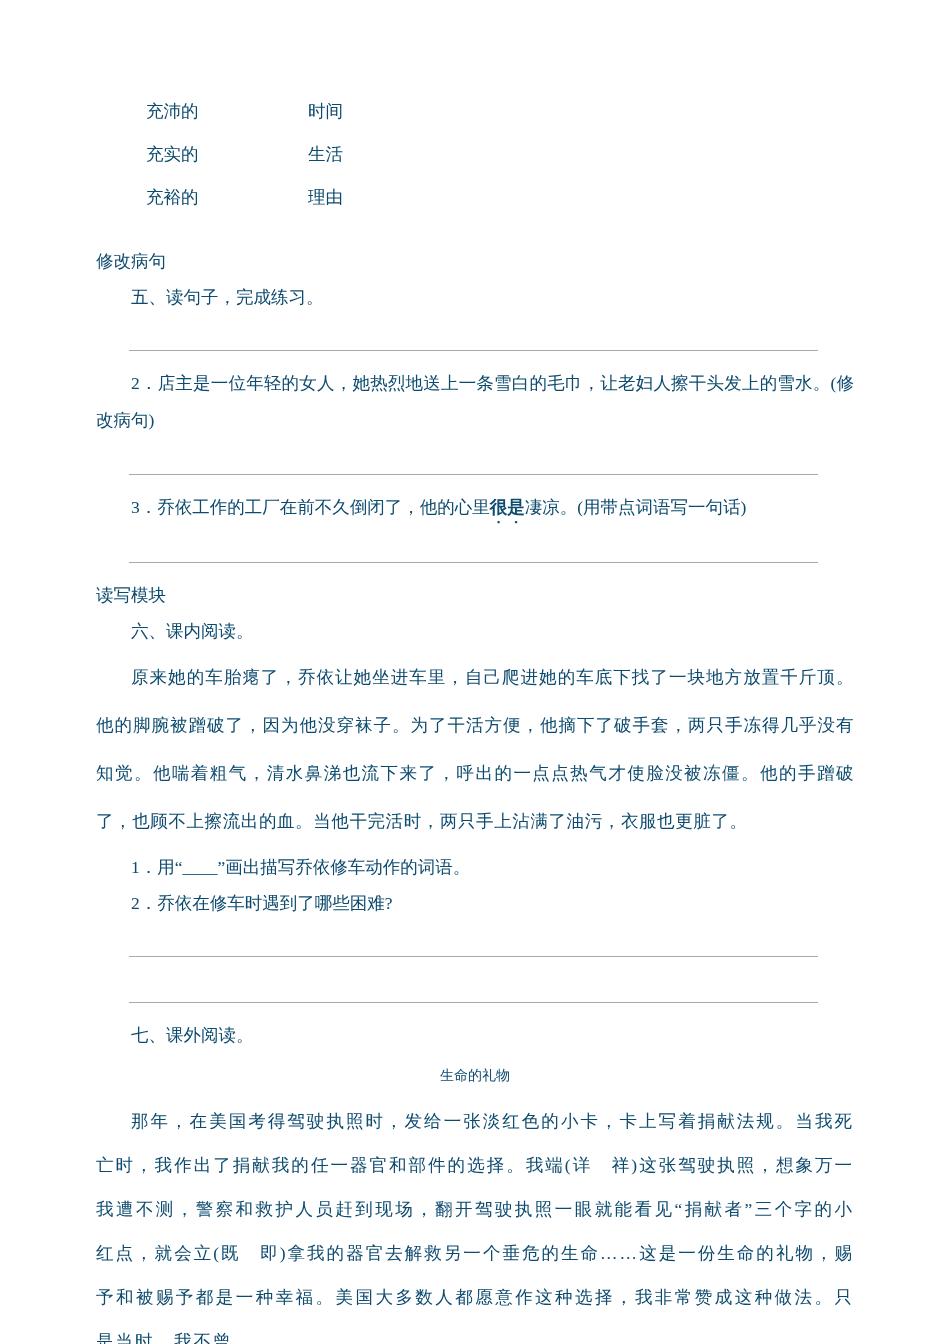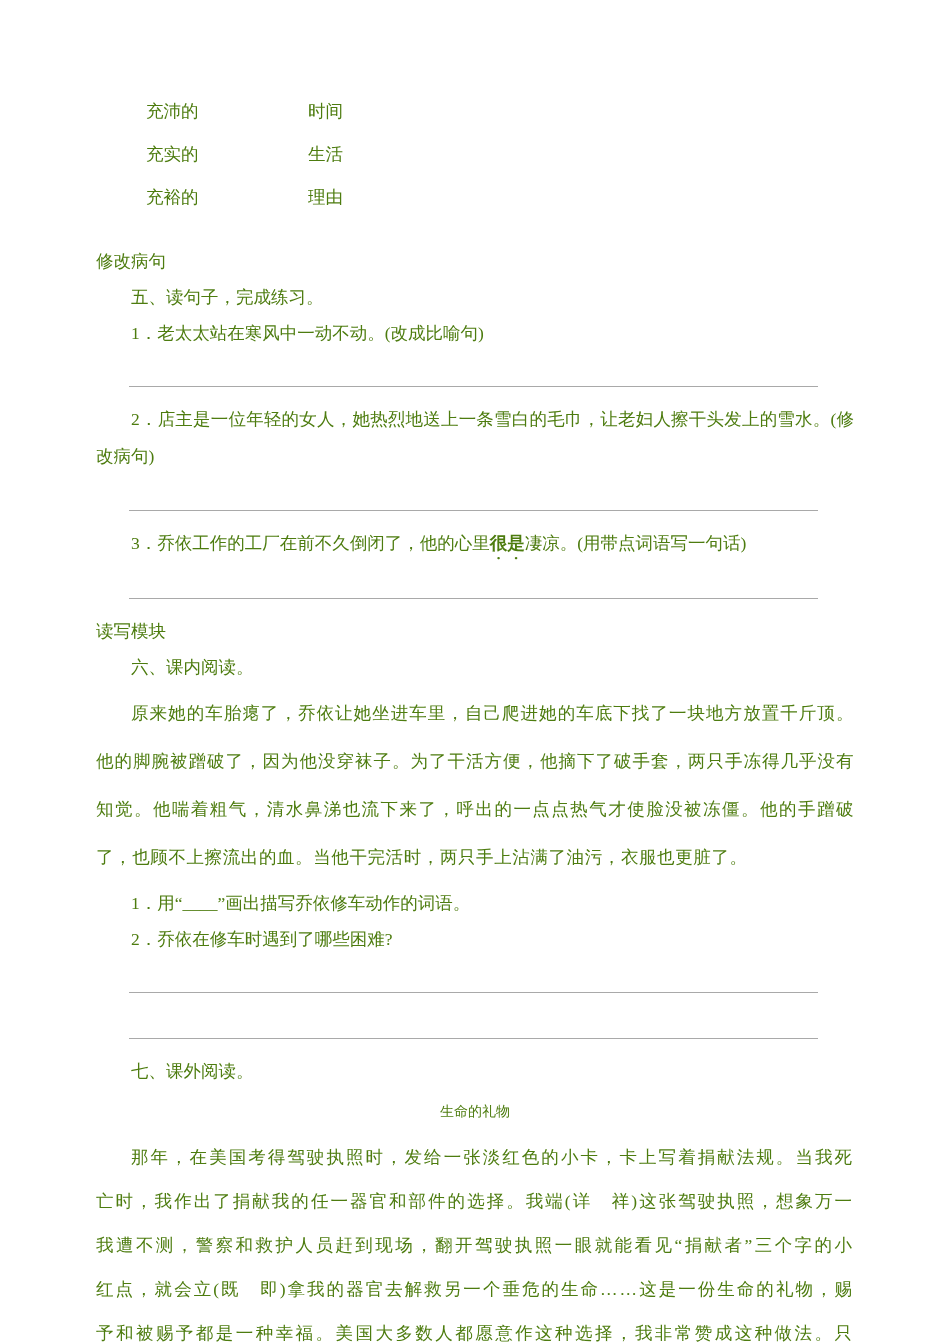--- a/index.html
+++ b/index.html
@@ -6,21 +6,21 @@
   * { box-sizing: border-box; }
   html, body { margin: 0; padding: 0; background: #ffffff; }
   .page {
     position: relative;
     width: 950px;
     height: 1344px;
     margin: 0 auto;
     padding: 100px 96px 30px 96px;
     font-family: "Liberation Serif", "DejaVu Serif", serif;
     font-size: 17.5px;
-    color: #4d7c0f;
+    color: #0c4a6e;
     overflow: hidden;
     background: #ffffff;
   }
   .match-block { margin-bottom: 14px; }
   .match-row { display: flex; margin-left: 50px; height: 43px; align-items: flex-start; line-height: 22px; }
   .match-left { width: 162px; }
   .module-header { line-height: 36px; }
   .line { line-height: 36px; }
   .indent { padding-left: 2em; }
   .para { margin: 0; line-height: 37px; text-indent: 2em; text-align: justify; }
@@ -68,21 +68,20 @@
     </div>
     <div class="match-row">
       <span class="match-left">充裕的</span>
       <span class="match-right">理由</span>
     </div>
   </section>
 
   <div class="module-header">修改病句</div>
   <div class="line indent">五、读句子，完成练习。</div>
 
-  <div class="line indent">1．老太太站在寒风中一动不动。(改成比喻句)</div>
   <div class="blank"></div>
 
   <p class="para">2．店主是一位年轻的女人，她热烈地送上一条雪白的毛巾，让老妇人擦干头发上的雪水。(修改病句)</p>
   <div class="blank"></div>
 
   <div class="line indent"><span>3．乔依工作的工厂在前不久倒闭了，他的心里</span><span class="emph">很是</span><span>凄凉。(用带点词语写一句话)</span></div>
   <div class="blank"></div>
 
   <div class="module-header">读写模块</div>
   <div class="line indent">六、课内阅读。</div>

